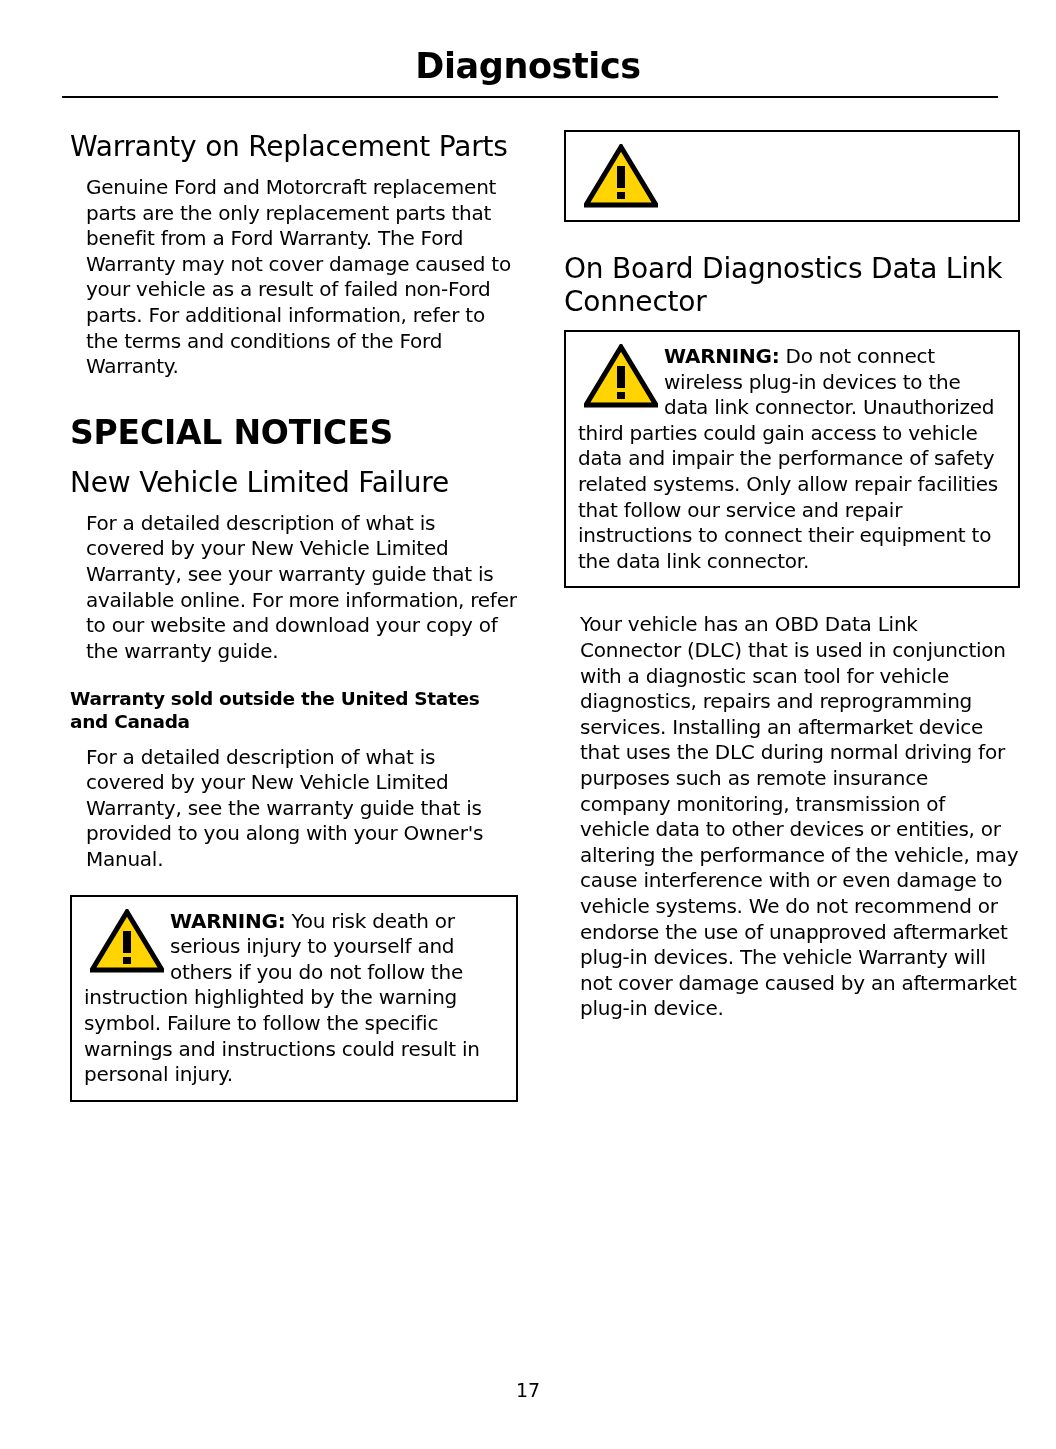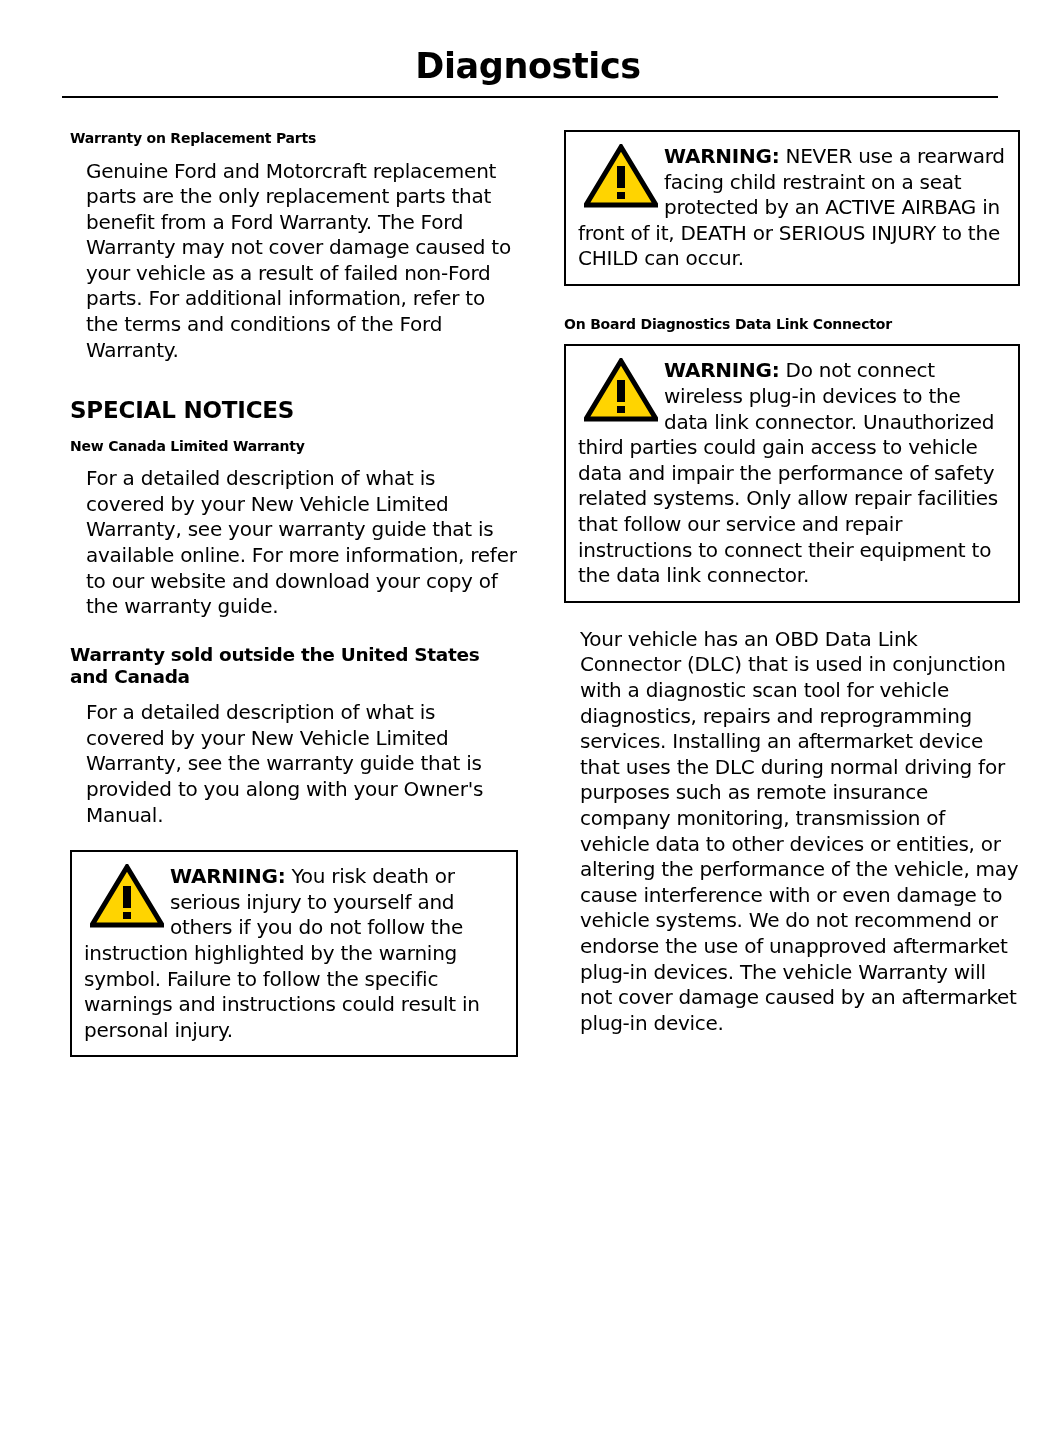--- a/index.html
+++ b/index.html
@@ -50,29 +50,29 @@
     width: 528px;
     padding-left: 70px;
     padding-right: 10px;
   }
   .col-right {
     width: 528px;
     padding-left: 36px;
     padding-right: 36px;
   }
   h2.section-title {
-    font-size: 23px;
+    font-size: 33px;
     font-weight: bold;
     letter-spacing: -0.2px;
     margin: 34px 0 14px 0;
     line-height: 1.15;
   }
   h3.sub-title {
-    font-size: 14px;
-    font-weight: bold;
+    font-size: 28px;
+    font-weight: normal;
     letter-spacing: -0.2px;
     margin: 0 0 12px 0;
     line-height: 1.18;
   }
   h4.minor-title {
     font-size: 18.5px;
     font-weight: bold;
     letter-spacing: -0.3px;
     margin: 24px 0 12px 0;
     line-height: 1.2;
@@ -133,21 +133,21 @@
 
   <div class="columns">
 
     <div class="col col-left">
 
       <h3 class="sub-title first-title">Warranty on Replacement Parts</h3>
       <p class="body">Genuine Ford and Motorcraft replacement parts are the only replacement parts that benefit from a Ford Warranty.  The Ford Warranty may not cover damage caused to your vehicle as a result of failed non-Ford parts.  For additional information, refer to the terms and conditions of the Ford Warranty.</p>
 
       <h2 class="section-title">SPECIAL NOTICES</h2>
 
-      <h3 class="sub-title">New Canada Limited Warranty</h3>
+      <h3 class="sub-title">New Vehicle Limited Failure</h3>
 
       <p class="body">For a detailed description of what is covered by your New Vehicle Limited Warranty, see your warranty guide that is available online. For more information, refer to our website and download your copy of the warranty guide.</p>
 
       <h4 class="minor-title">Warranty sold outside the United States and Canada</h4>
       <p class="body">For a detailed description of what is covered by your New Vehicle Limited Warranty, see the warranty guide that is provided to you along with your Owner's Manual.</p>
 
 
       <div class="warning-box clearfix">
         <svg class="warn-icon" viewBox="0 0 74 64">
           <polygon points="37,3 72,61 2,61" fill="#ffd400" stroke="#000000" stroke-width="5" stroke-linejoin="miter"></polygon>
@@ -160,34 +160,34 @@
     </div>
 
     <div class="col col-right">
 
       <div class="warning-box clearfix" style="margin-top:0;">
         <svg class="warn-icon" viewBox="0 0 74 64">
           <polygon points="37,3 72,61 2,61" fill="#ffd400" stroke="#000000" stroke-width="5" stroke-linejoin="miter"></polygon>
           <rect x="33" y="22" width="8" height="22" fill="#000000"></rect>
           <rect x="33" y="48" width="8" height="7" fill="#000000"></rect>
         </svg>
-        <p class="warning-text"><span class="warning-label">WARNING:</span><span> NEVER use a rearward facing child restraint on a seat protected by an ACTIVE AIRBAG in front of it, DEATH or SERIOUS INJURY to the CHILD can occur.</span></p>
       </div>
 
       <h3 class="sub-title" style="margin-top:30px;">On Board Diagnostics Data Link Connector</h3>
 
       <div class="warning-box clearfix">
         <svg class="warn-icon" viewBox="0 0 74 64">
           <polygon points="37,3 72,61 2,61" fill="#ffd400" stroke="#000000" stroke-width="5" stroke-linejoin="miter"></polygon>
           <rect x="33" y="22" width="8" height="22" fill="#000000"></rect>
           <rect x="33" y="48" width="8" height="7" fill="#000000"></rect>
         </svg>
         <p class="warning-text"><span class="warning-label">WARNING:</span><span> Do not connect wireless plug-in devices to the data link connector. Unauthorized third parties could gain access to vehicle data and impair the performance of safety related systems. Only allow repair facilities that follow our service and repair instructions to connect their equipment to the data link connector.</span></p>
       </div>
 
       <p class="body">Your vehicle has an OBD Data Link Connector (DLC) that is used in conjunction with a diagnostic scan tool for vehicle diagnostics, repairs and reprogramming services. Installing an aftermarket device that uses the DLC during normal driving for purposes such as remote insurance company monitoring, transmission of vehicle data to other devices or entities, or altering the performance of the vehicle, may cause interference with or even damage to vehicle systems. We do not recommend or endorse the use of unapproved aftermarket plug-in devices. The vehicle Warranty will not cover damage caused by an aftermarket plug-in device.</p>
 
     </div>
 
   </div>
 
+  <div class="page-number">17</div>
 
 </div>
 
 </body></html>

